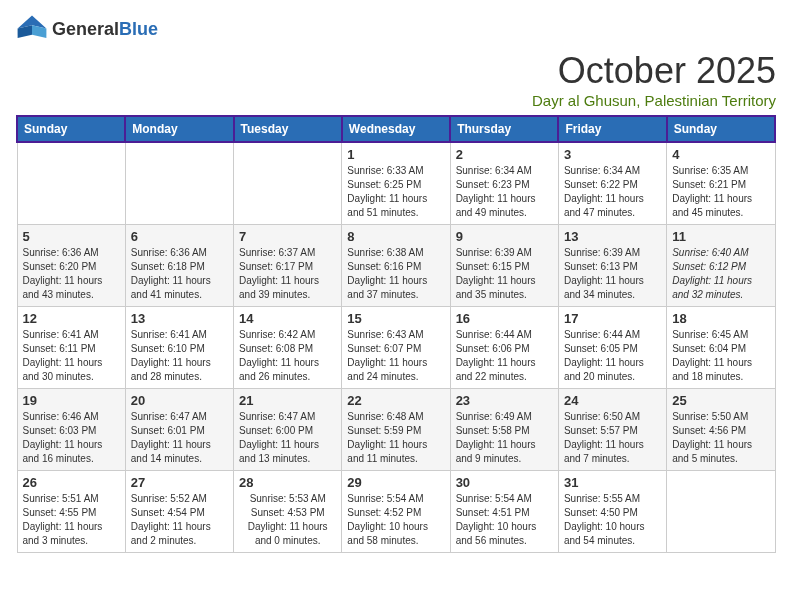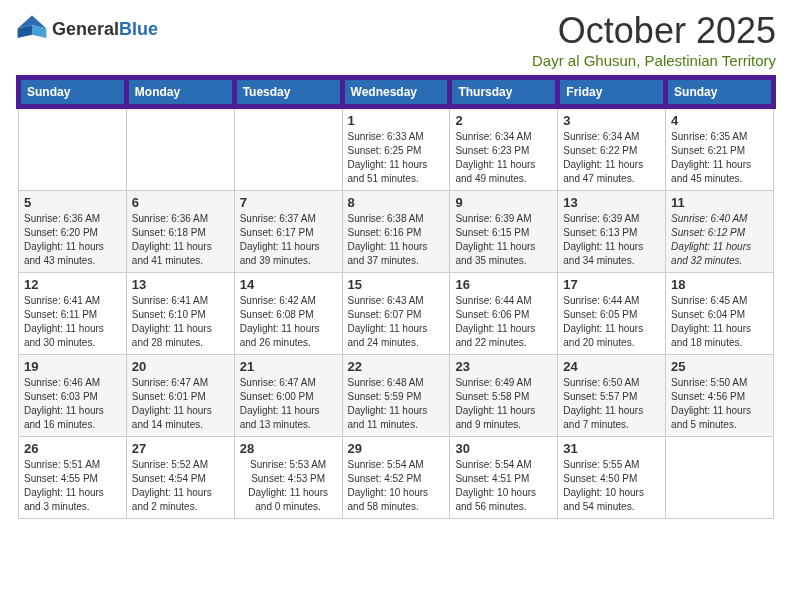--- a/index.html
+++ b/index.html
@@ -35,20 +35,21 @@
       font-weight: bold;
       color: #2a6db5;
     }
     .logo-icon {
       width: 32px;
       height: 32px;
       margin-right: 4px;
     }
     .title-block {
       text-align: right;
+      margin-top: 40px;
     }
     .month-title {
       font-size: 36px;
       font-weight: normal;
       color: #333;
     }
     .subtitle {
       font-size: 15px;
       color: #4d7c0f;
     }
@@ -57,21 +58,21 @@
       border-collapse: collapse;
       font-size: 10.5px;
     }
     .calendar thead th {
       background-color: #2a6db5;
       color: #fff;
       text-align: left;
       padding: 5px 6px;
       font-size: 12px;
       font-weight: bold;
-      border: 5px solid #4c1d95;
+      border: 2px solid #4c1d95;
     }
     .calendar tbody td {
       border: 1px solid #ccc;
       vertical-align: top;
       padding: 4px 5px;
       width: 108px;
       min-height: 70px;
       height: 80px;
       background: #fff;
     }

